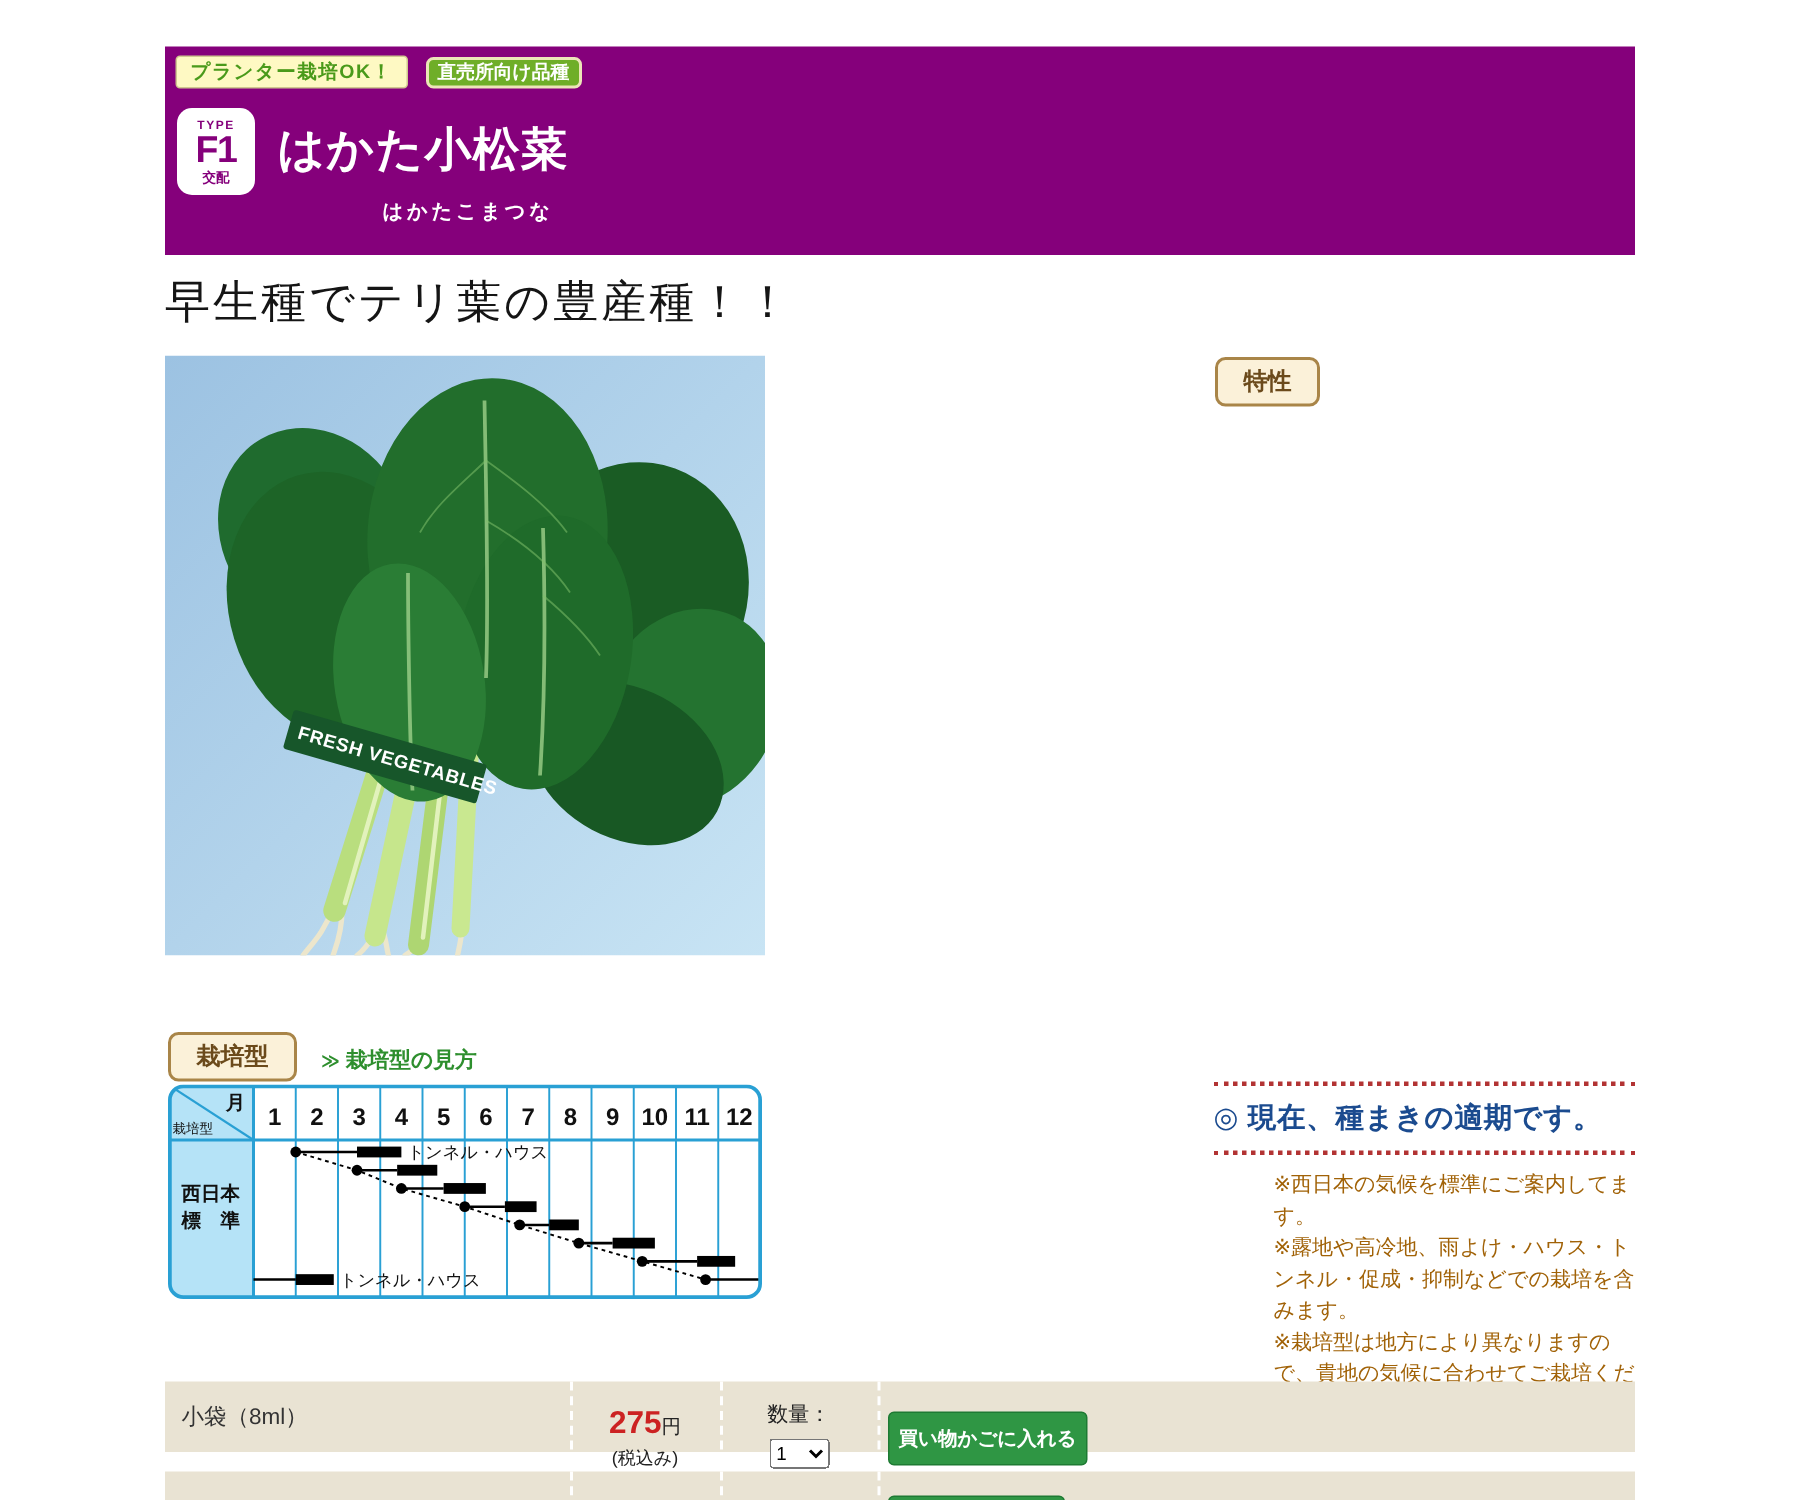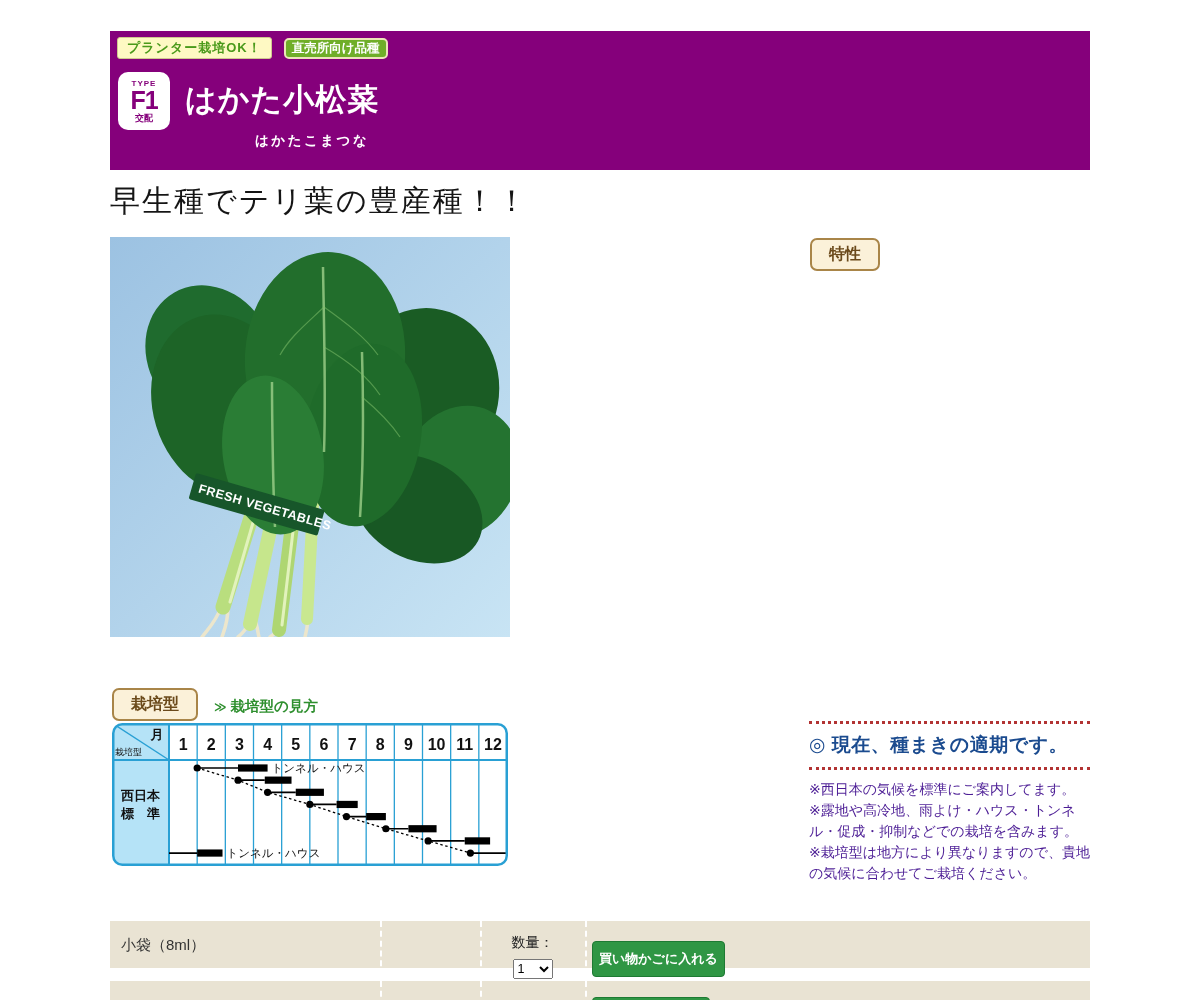--- a/index.html
+++ b/index.html
@@ -48,21 +48,21 @@
   #cultivation-link .chev{font-size:12px;margin-right:4px;}
 
   
   #calendar-chart{left:112px;top:723px;width:396px;height:143px;display:block;}
   #calendar-chart text{font-family:"Liberation Sans","DejaVu Sans",sans-serif;}
 
   
   #notice{left:809px;top:721px;width:281px;}
   #notice-title-box{border-top:3px dotted #b23333;border-bottom:3px dotted #b23333;padding:8px 0 9px 0;}
   #notice-title{color:#1b4b8f;font-size:19px;font-weight:bold;letter-spacing:0.5px;}
-  #notice-notes{margin-top:9px;font-size:14px;line-height:21px;color:#4c1d95;}
+  #notice-notes{margin-top:9px;font-size:14px;line-height:21px;color:#a16207;margin-left:40px;}
 
   
   #products{left:110px;top:921px;width:980px;}
   .prow{position:absolute;left:0;width:980px;height:47px;background:#e9e3d3;}
   .prow .sep{position:absolute;top:0;height:65px;border-left:2px dashed #fff;}
   .p-name{position:absolute;left:11px;top:0;line-height:47px;font-size:15px;color:#333;}
   .p-price{position:absolute;left:270px;width:100px;text-align:center;top:0;}
   .price-line{margin-top:16px;}
   .price-num{font-size:21px;font-weight:bold;color:#cc2222;}
   .price-unit{font-size:13px;color:#222;}
@@ -244,20 +244,26 @@
       <div>※栽培型は地方により異なりますので、貴地の気候に合わせてご栽培ください。</div>
     </div>
   </div>
 
   <div id="products" class="abs">
     <div id="row-0" class="prow" style="top:0;">
       <div class="sep" style="left:270px;"></div>
       <div class="sep" style="left:370px;"></div>
       <div class="sep" style="left:475px;"></div>
       <div class="p-name">小袋（8ml）</div>
+      <div class="p-price">
+        <div class="price-line">
+          <span class="price-num">275</span><span class="price-unit">円</span>
+        </div>
+        <div class="tax">(税込み)</div>
+      </div>
       <div class="p-qty">
         <div class="qty-label">数量：</div>
         <select class="qty-select">
           <option>1</option>
         </select>
       </div>
       <button class="buy">買い物かごに入れる</button>
     </div>
     <div id="row-1" class="prow">
       <div class="sep" style="left:270px;"></div>

